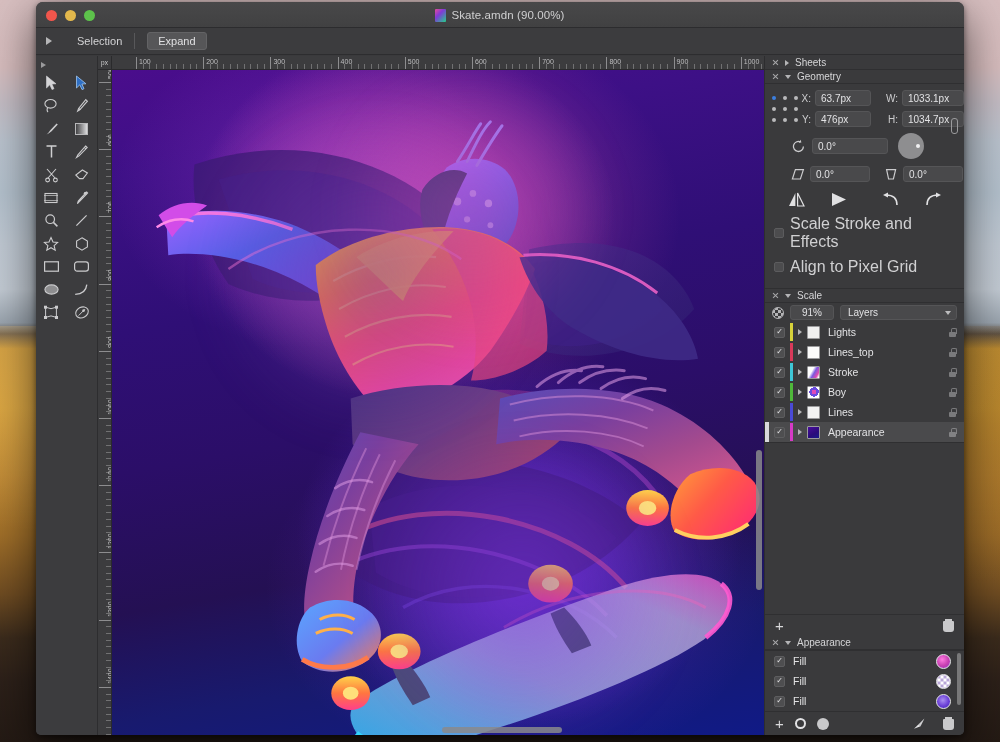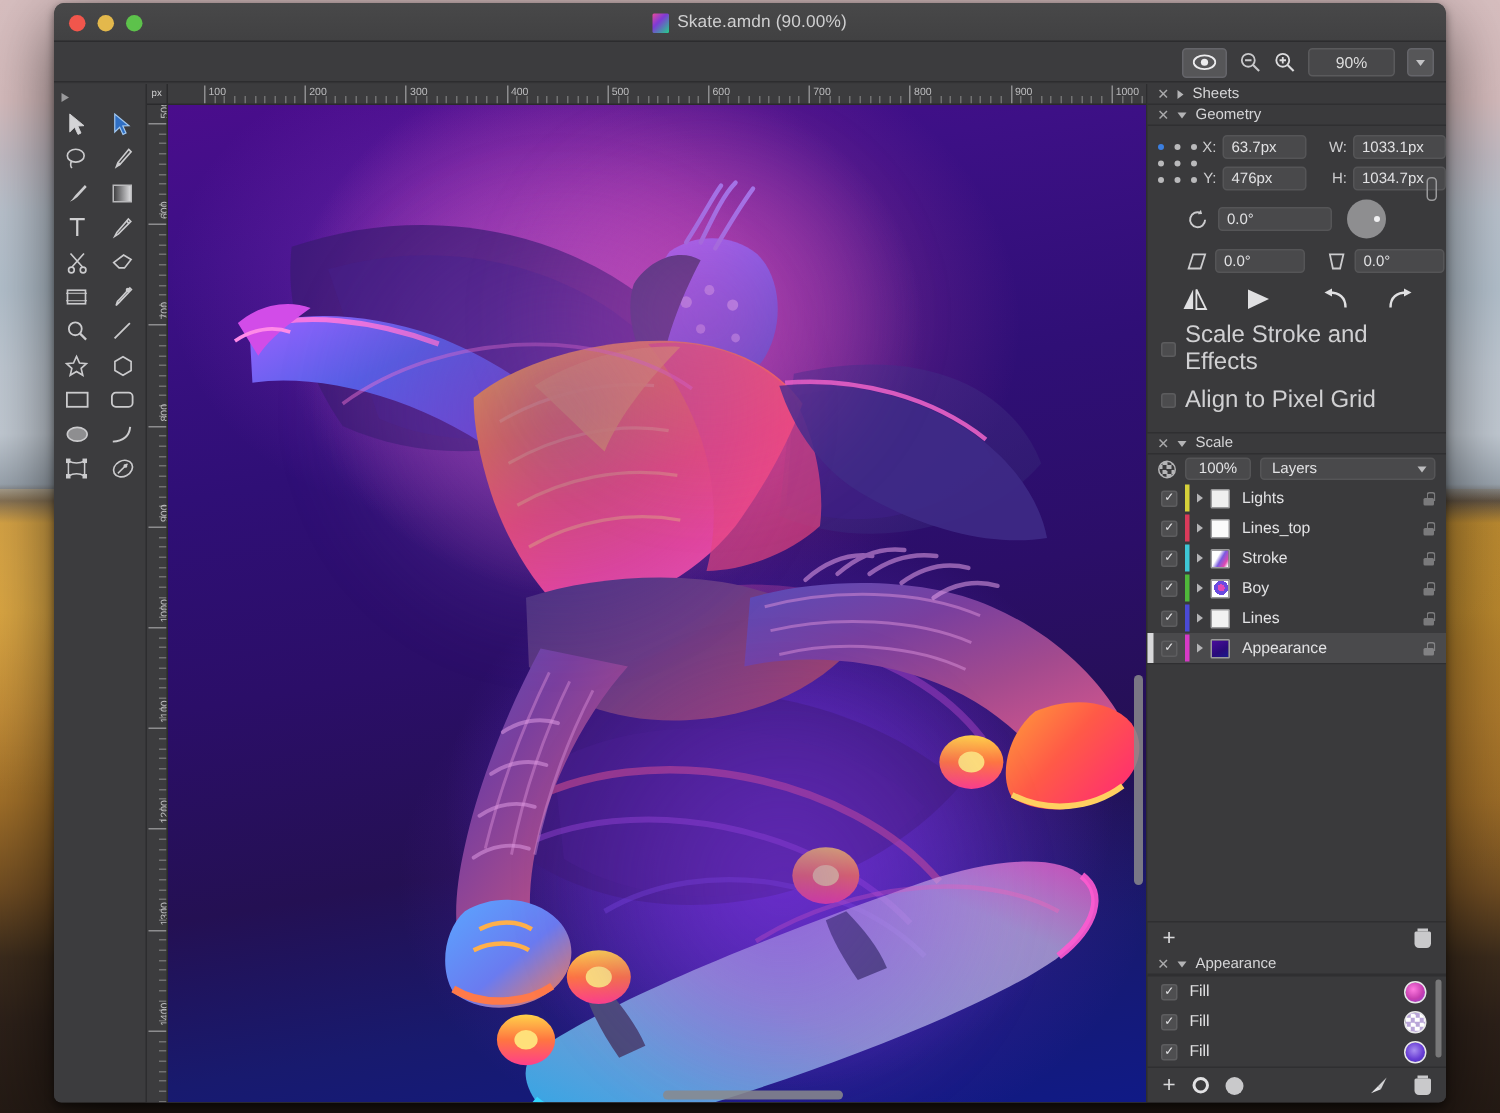--- a/index.html
+++ b/index.html
@@ -297,42 +297,25 @@
       <div class="light l-yellow"></div>
       <div class="light l-green"></div>
     </div>
     <div id="title-wrap">
       <div id="doc-icon"></div>
       <div id="title-text">Skate.amdn (90.00%)</div>
     </div>
   </div>
 
   <div id="toolbar">
-    <div id="tb-right">
-      <div id="eye-btn">
-        <svg width="16" height="11" viewBox="0 0 16 11">
-          <ellipse cx="8" cy="5.5" rx="7.2" ry="4.6" fill="none" stroke="#ececee" stroke-width="1.2"></ellipse>
-          <circle cx="8" cy="5.5" r="2.4" fill="#ececee"></circle>
-        </svg>
-      </div>
-      <svg class="mag" viewBox="0 0 16 16">
-        <circle cx="6.6" cy="6.6" r="4.6" fill="none" stroke="#c9c9cb" stroke-width="1.3"></circle>
-        <line x1="10" y1="10" x2="14.3" y2="14.3" stroke="#c9c9cb" stroke-width="1.5"></line>
-        <line x1="4.3" y1="6.6" x2="8.9" y2="6.6" stroke="#c9c9cb" stroke-width="1.3"></line>
-      </svg>
-      <svg class="mag" viewBox="0 0 16 16">
-        <circle cx="6.6" cy="6.6" r="4.6" fill="none" stroke="#dcdcde" stroke-width="1.3"></circle>
-        <line x1="10" y1="10" x2="14.3" y2="14.3" stroke="#dcdcde" stroke-width="1.5"></line>
-        <line x1="4.3" y1="6.6" x2="8.9" y2="6.6" stroke="#dcdcde" stroke-width="1.3"></line>
-        <line x1="6.6" y1="4.3" x2="6.6" y2="8.9" stroke="#dcdcde" stroke-width="1.3"></line>
-      </svg>
-      <div id="zoom-field">90%</div>
-      <div id="zoom-caret">
-        <div style="width:0;height:0;border-top:4px solid #c4c4c6;border-left:3px solid transparent;border-right:3px solid transparent;"></div>
-      </div>
+    <div id="tb-left">
+      <div class="tb-arrow"></div>
+      <div id="tb-selection">Selection</div>
+      <div id="tb-sep"></div>
+      <div id="tb-expand">Expand</div>
     </div>
   </div>
 
   <div id="body">
 
     <div id="tools">
       <div class="handle">
         <div class="handle-tri"></div>
       </div>
       <div id="tool-grid">
@@ -947,21 +930,21 @@
 
       <div class="panel-head">
         <div class="px"></div>
         <div class="tri-d"></div>
         <div class="panel-title">Scale</div>
       </div>
 
       <div id="layers-panel">
         <div id="layers-opts">
           <div class="opacity-ico"></div>
-          <div id="opacity-val">100%</div>
+          <div id="opacity-val">91%</div>
           <div id="blend-mode">
             <span>Layers</span>
             <span class="caret"></span>
           </div>
         </div>
 
         <div class="layer-row">
           <div class="lchk">✓</div>
           <div class="lcolor" style="background:#d6d13a"></div>
           <div class="tri-r ltri"></div>

